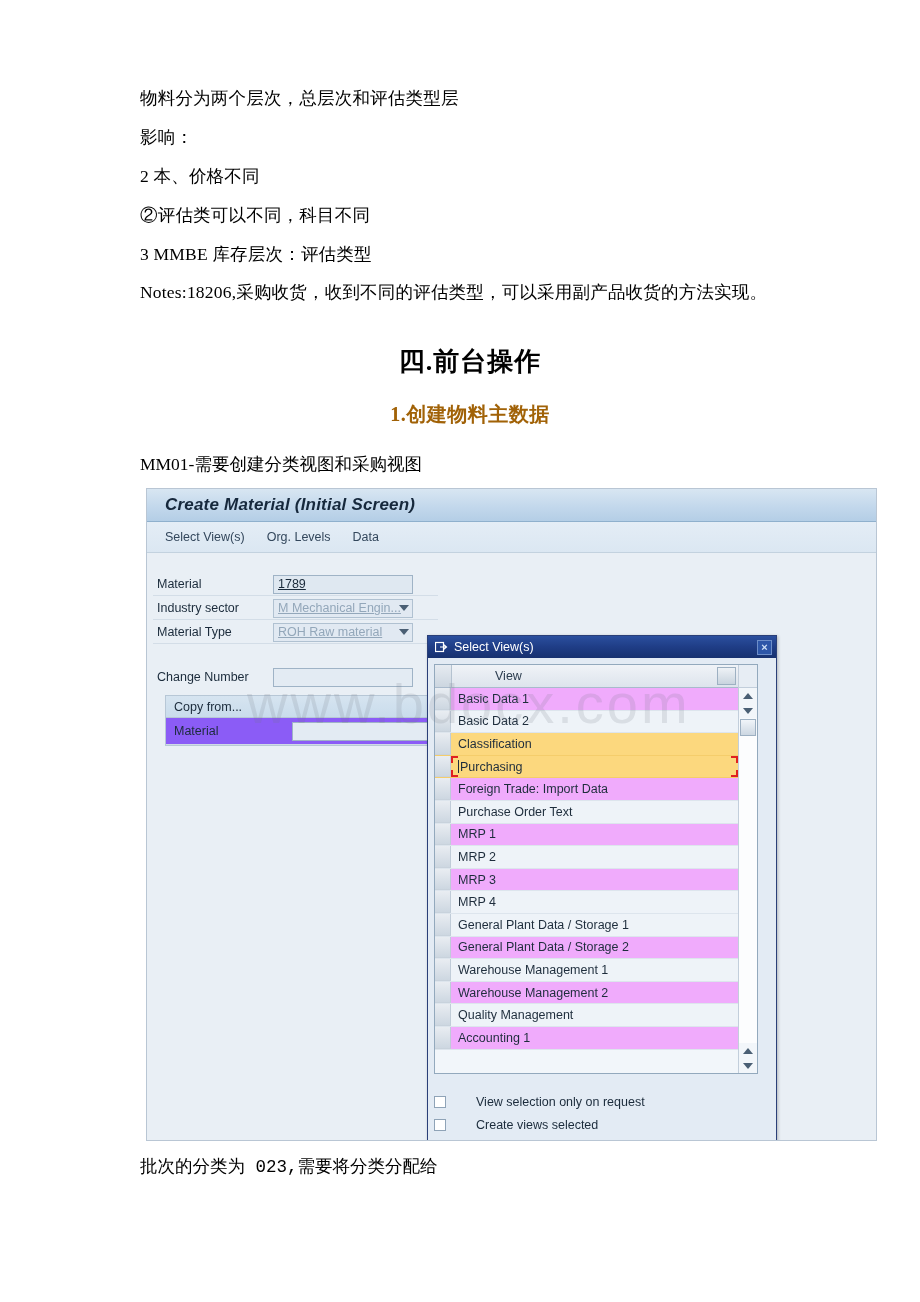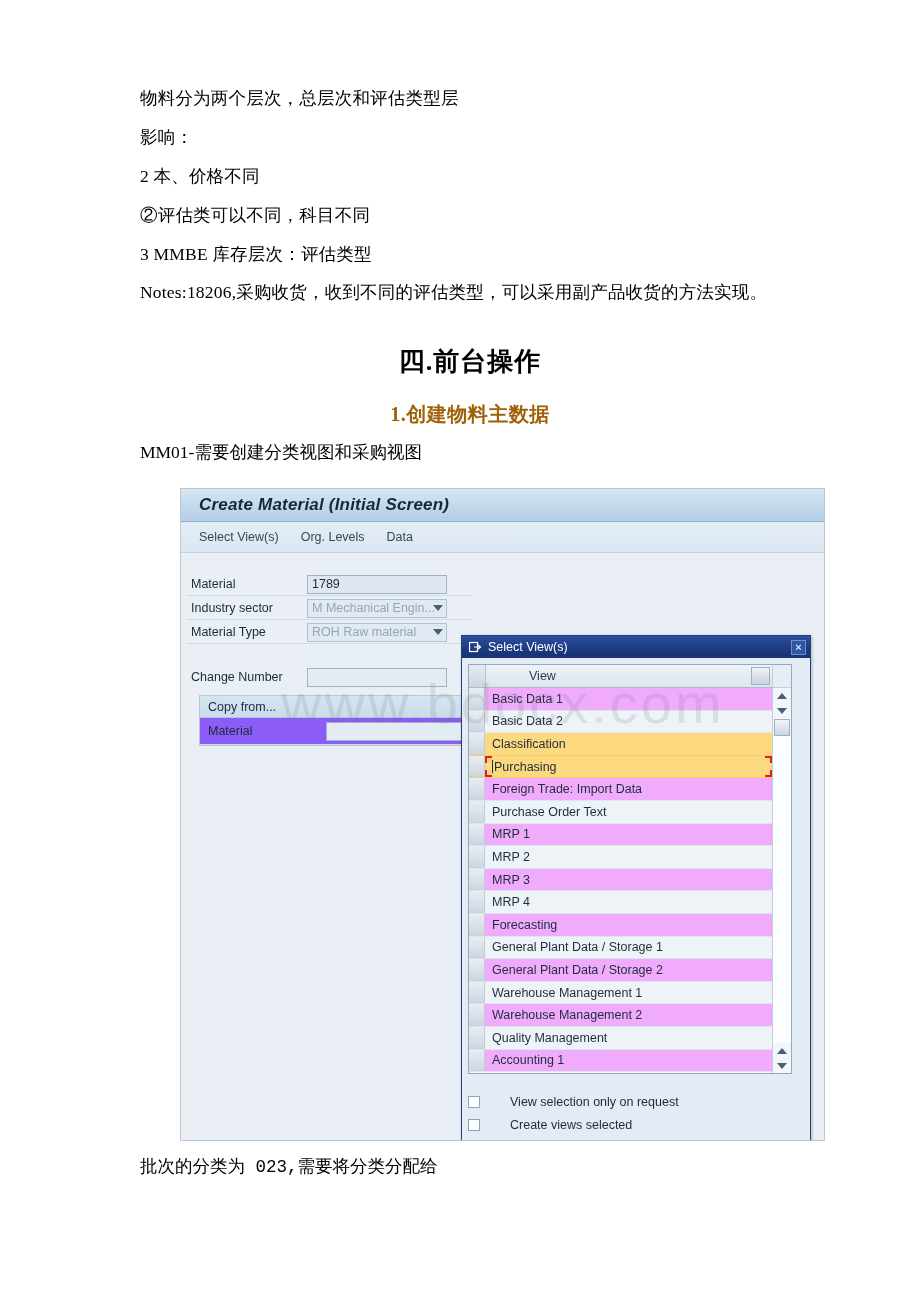--- a/index.html
+++ b/index.html
@@ -53,45 +53,44 @@
     font-weight: bold;
     font-size: 20px;
     color: #a16207;
     margin: 22px 0 0 0;
     letter-spacing: 0.5px;
   }
   .caption {
     font-family: "Liberation Serif", serif;
     font-size: 17.5px;
     color: #000;
-    margin: 12px 0 0 0;
+    margin: 24px 0 0 0;
   }
 
   .doc-tail {
     position: absolute;
     left: 140px;
     top: 1154px;
     font-family: Liberation Mono, monospace;
     font-size: 17.5px;
     color: #000;
   }
 
   
   .sap {
     position: absolute;
     left: 146px;
     top: 488px;
-    width: 645px;
+    width: 731px;
     height: 653px;
     background: #e9eff5;
     border: 1px solid #b9c6d4;
     box-sizing: border-box;
     font-family: "Liberation Sans", sans-serif;
     overflow: hidden;
-    margin-left: 34px;
   }
 
   .sap-titlebar {
     height: 33px;
     background: linear-gradient(to bottom, #d8e6f2 0%, #c3d8ec 55%, #b4cee6 100%);
     border-bottom: 1px solid #8fb0cd;
     display: flex;
     align-items: center;
     padding-left: 18px;
     box-sizing: border-box;
@@ -155,20 +154,21 @@
     height: 19px;
     background: #dfe8f1;
     border: 1px solid #9fb3c6;
     box-sizing: border-box;
     font-size: 12.5px;
     color: #1b2b3b;
     display: flex;
     align-items: center;
     padding-left: 4px;
     position: relative;
+    text-decoration: underline;
   }
   .finput.empty { background: #e3ebf3; }
   .finput.disabled { color: #93a7ba; background: #e1e9f2; border-color: #b0c1d1; }
   .finput .caret-dd {
     position: absolute;
     right: 3px;
     top: 50%;
     transform: translateY(-50%);
     width: 0; height: 0;
     border-left: 5px solid transparent;
@@ -589,24 +589,20 @@
                     <span class="row-label">MRP 2</span>
                   </div>
                   <div class="lrow">
                     <span class="row-check"></span>
                     <span class="row-label">MRP 3</span>
                   </div>
                   <div class="lrow alt">
                     <span class="row-check"></span>
                     <span class="row-label">MRP 4</span>
                   </div>
-                  <div class="lrow">
-                    <span class="row-check"></span>
-                    <span class="row-label">Forecasting</span>
-                  </div>
                   <div class="lrow alt">
                     <span class="row-check"></span>
                     <span class="row-label">General Plant Data / Storage 1</span>
                   </div>
                   <div class="lrow">
                     <span class="row-check"></span>
                     <span class="row-label">General Plant Data / Storage 2</span>
                   </div>
                   <div class="lrow alt">
                     <span class="row-check"></span>

